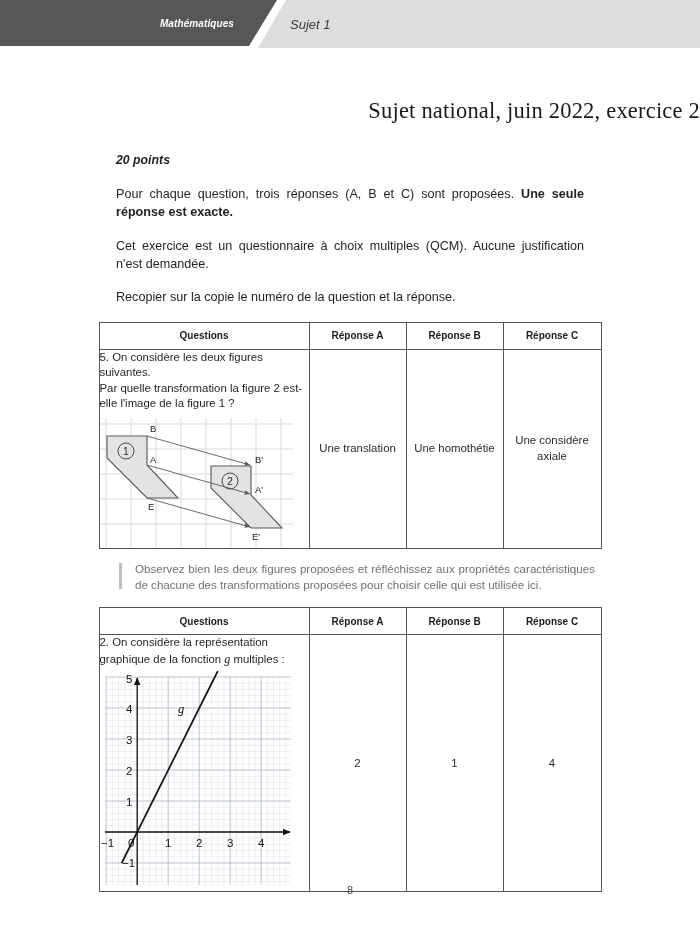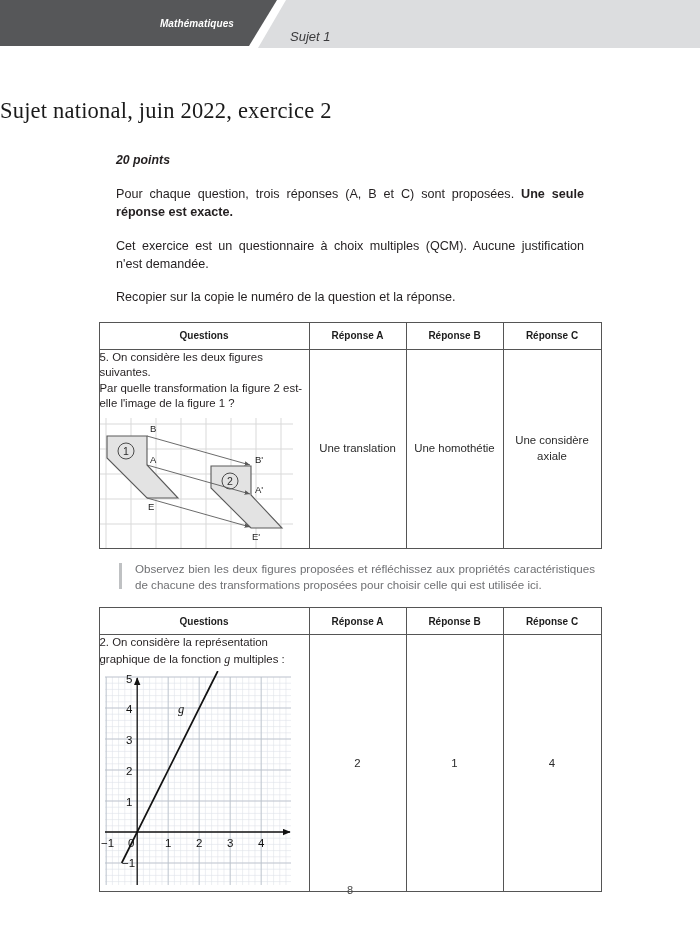--- a/index.html
+++ b/index.html
@@ -51,41 +51,41 @@
     padding-right: 15px;
     box-sizing: border-box;
     color: #ffffff;
     font-size: 10px;
     font-weight: bold;
     font-style: italic;
     letter-spacing: 0.1px;
   }
   .header-sujet {
     position: absolute;
-    top: 12px;
+    top: 0;
     left: 290px;
     height: 48px;
     display: flex;
     align-items: center;
     color: #3a3a3c;
     font-size: 13px;
     font-style: italic;
   }
 
   
   .page {
     position: absolute;
     top: 50px;
     left: 0;
     width: 700px;
   }
   .title {
     font-family: "Liberation Serif", serif;
     font-size: 22.5px;
-    text-align: left;
+    text-align: right;
     margin-top: 48px;
     color: #1a1a1a;
     letter-spacing: 0.2px;
   }
 
   .body-block {
     width: 498px;
     margin: 0 auto;
     margin-top: 28px;
     font-size: 12.6px;

